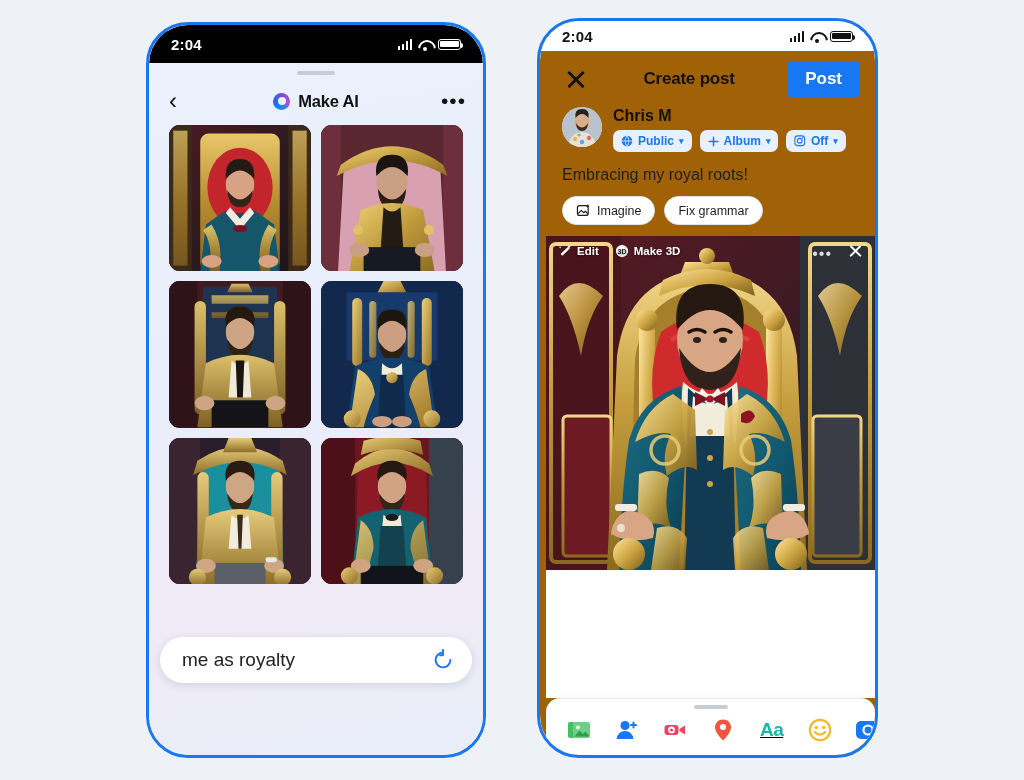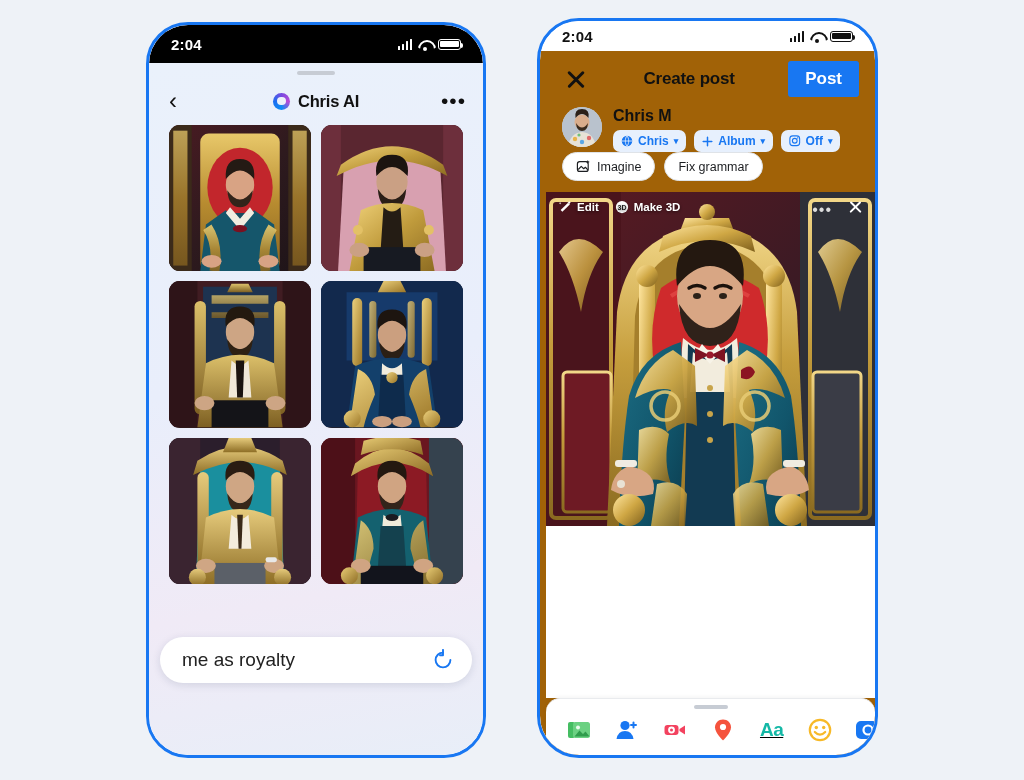--- a/index.html
+++ b/index.html
@@ -216,21 +216,21 @@
         </div>
       </div>
 
       <div class="meta-body">
         <div class="grabber"></div>
 
         <div class="meta-header">
           <div class="back-chev">‹</div>
           <div class="meta-title">
             <span class="meta-ring"></span>
-            <span class="meta-title-text">Chris AI</span>
+            <span class="meta-title-text">Make AI</span>
           </div>
           <div class="dots">•••</div>
         </div>
 
         <div class="grid">
           <div class="thumb">
             <svg viewBox="0 0 100 103" preserveAspectRatio="xMidYMid slice">
               <defs>
                 <linearGradient id="g1bg" x1="0" y1="0" x2="1" y2="1">
                   <stop offset="0" stop-color="#4a1b22"></stop>
@@ -467,21 +467,21 @@
             <div class="author-name">Chris M</div>
             <div class="chips-row">
 
               <div class="pill">
                 <span>
                   <svg width="12" height="12" viewBox="0 0 16 16">
                     <circle cx="8" cy="8" r="7" fill="#1877f2"></circle>
                     <path d="M1 8h14M8 1c3 3.5 3 10.5 0 14M8 1C5 4.5 5 11.5 8 15" stroke="#dbe9fd" stroke-width="1.2" fill="none"></path>
                   </svg>
                 </span>
-                <span>Chris</span>
+                <span>Public</span>
                 <span class="cv">▾</span>
               </div>
 
               <div class="pill">
                 <span>
                   <svg width="11" height="11" viewBox="0 0 14 14">
                     <path d="M7 1.5v11M1.5 7h11" stroke="#1877f2" stroke-width="1.9" stroke-linecap="round"></path>
                   </svg>
                 </span>
                 <span>Album</span>
@@ -497,20 +497,21 @@
                   </svg>
                 </span>
                 <span>Off</span>
                 <span class="cv">▾</span>
               </div>
 
             </div>
           </div>
         </div>
 
+        <div class="post-text" title="What's on your mind?">Embracing my royal roots!</div>
 
         <div class="ai-chips">
           <div class="ai-chip">
             <span>
               <svg width="15" height="15" viewBox="0 0 16 16" fill="none">
                 <rect x="1.5" y="2.8" width="11.5" height="10.4" rx="2.4" stroke="#1c1e21" stroke-width="1.25"></rect>
                 <path d="M2.4 11.2 L5.6 7.8 L8.2 10.4 L10 8.8 L12.6 11.6" stroke="#1c1e21" stroke-width="1.2" fill="none" stroke-linejoin="round"></path>
                 <path d="M12.6 1 l.6 1.5 1.5 .6 -1.5 .6 -.6 1.5 -.6 -1.5 -1.5 -.6 1.5 -.6 Z" fill="#1c1e21"></path>
               </svg>
             </span>

